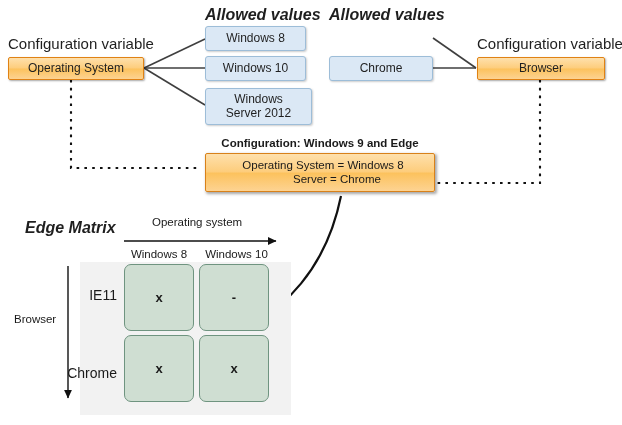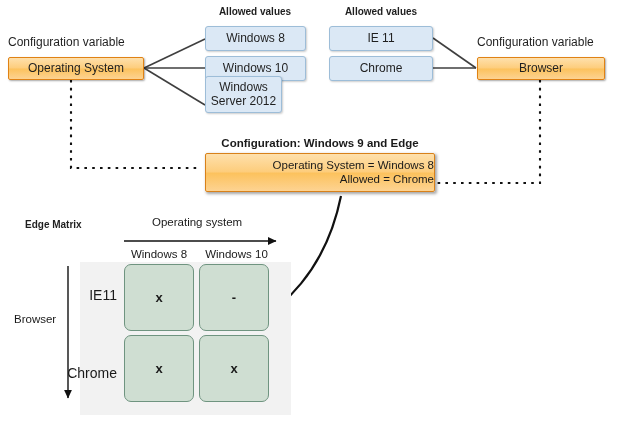--- a/index.html
+++ b/index.html
@@ -58,36 +58,37 @@
   }
   
   .config-box {
     background: linear-gradient(to bottom, #fee0ac 0%, #fdcd7c 48%, #fcc25d 52%, #fdd392 100%);
     border: 1.5px solid #d8811a;
     border-radius: 2px;
     box-shadow: 1.5px 1.5px 3px rgba(0,0,0,0.35);
     font-size: 11.5px;
     flex-direction: column;
     justify-content: center;
-    align-items: flex-end;
+    align-items: center;
   }
   .config-line {
     white-space: nowrap;
   }
   .config-line.first { padding-left: 6px; }
   .config-line.second { padding-left: 34px; }
   .caption {
     position: absolute;
-    font-size: 12px;
+    font-size: 15px;
     color: #1f1f1f;
     white-space: nowrap;
   }
   .caption.bold {
     font-weight: bold;
-    font-size: 10px;
+    font-size: 16px;
+    font-style: italic;
   }
   .cfg-title {
     position: absolute;
     font-weight: bold;
     font-size: 11.5px;
     white-space: nowrap;
   }
   
   .matrix-panel {
     position: absolute;
@@ -169,38 +170,37 @@
   <div class="caption" style="left:8px; top:35px;">Configuration variable</div>
 
   <div class="node var-box" style="left:8px; top:57px; width:136px; height:23px;">Operating System</div>
 
   <div class="caption bold" style="left:205px; top:6px; width:100px; text-align:center;">Allowed values</div>
 
   <div class="node val-box" style="left:205px; top:26px; width:101px; height:25px;">Windows 8</div>
 
   <div class="node val-box" style="left:205px; top:56px; width:101px; height:25px;">Windows 10</div>
 
-  <div class="node val-box" style="left:205px; top:76px; width:77px; height:37px; white-space:pre-line;">Windows
+  <div class="node val-box" style="left:205px; top:88px; width:107px; height:37px; white-space:pre-line;">Windows
 Server 2012</div>
 
   <div class="caption bold" style="left:329px; top:6px; width:104px; text-align:center;">Allowed values</div>
 
-  <div class="node val-box" style="left:329px; top:26px; width:104px; height:25px;">IE 11</div>
 
   <div class="node val-box" style="left:329px; top:56px; width:104px; height:25px;">Chrome</div>
 
   <div class="caption" style="left:477px; top:35px;">Configuration variable</div>
 
   <div class="node var-box" style="left:477px; top:57px; width:128px; height:23px;">Browser</div>
 
   <div class="cfg-title" style="left:205px; top:137px; width:230px; text-align:center;">Configuration: Windows 9 and Edge</div>
 
   <div class="node config-box" style="left:205px; top:153px; width:230px; height:39px;">
     <div class="config-line first">Operating System = Windows 8</div>
-    <div class="config-line second">Allowed = Chrome</div>
+    <div class="config-line second">Server = Chrome</div>
   </div>
 
   <div class="caption bold" style="left:25px; top:219px;">Edge Matrix</div>
 
   <div class="axis-label" style="left:152px; top:216px;">Operating system</div>
 
   <div class="axis-label" style="left:14px; top:313px;">Browser</div>
 
   <div class="matrix-panel" style="left:80px; top:262px; width:211px; height:153px;"></div>
 

